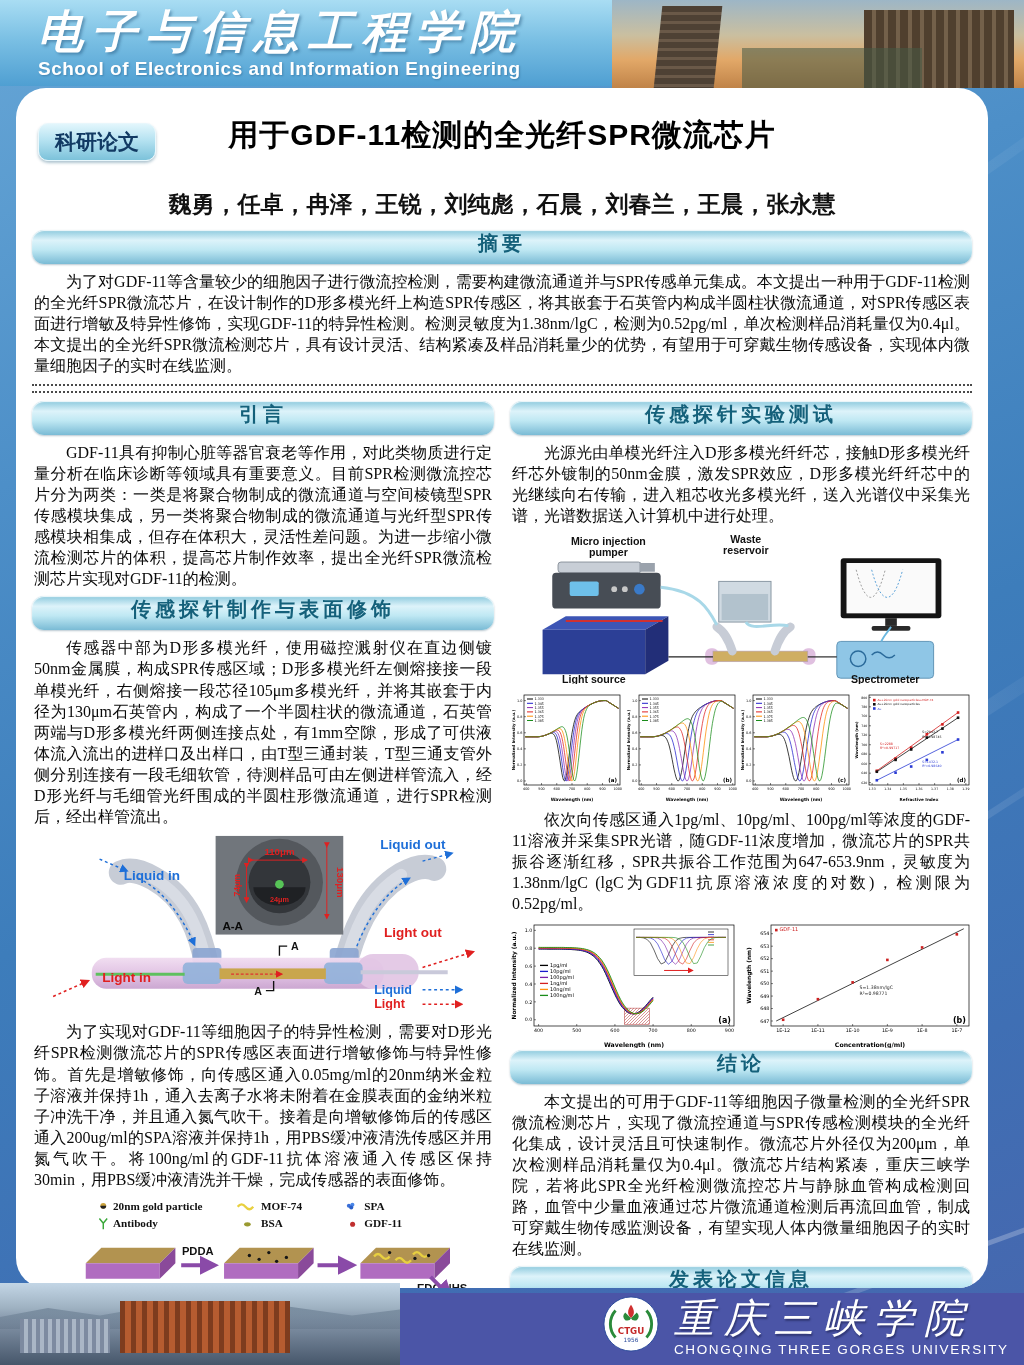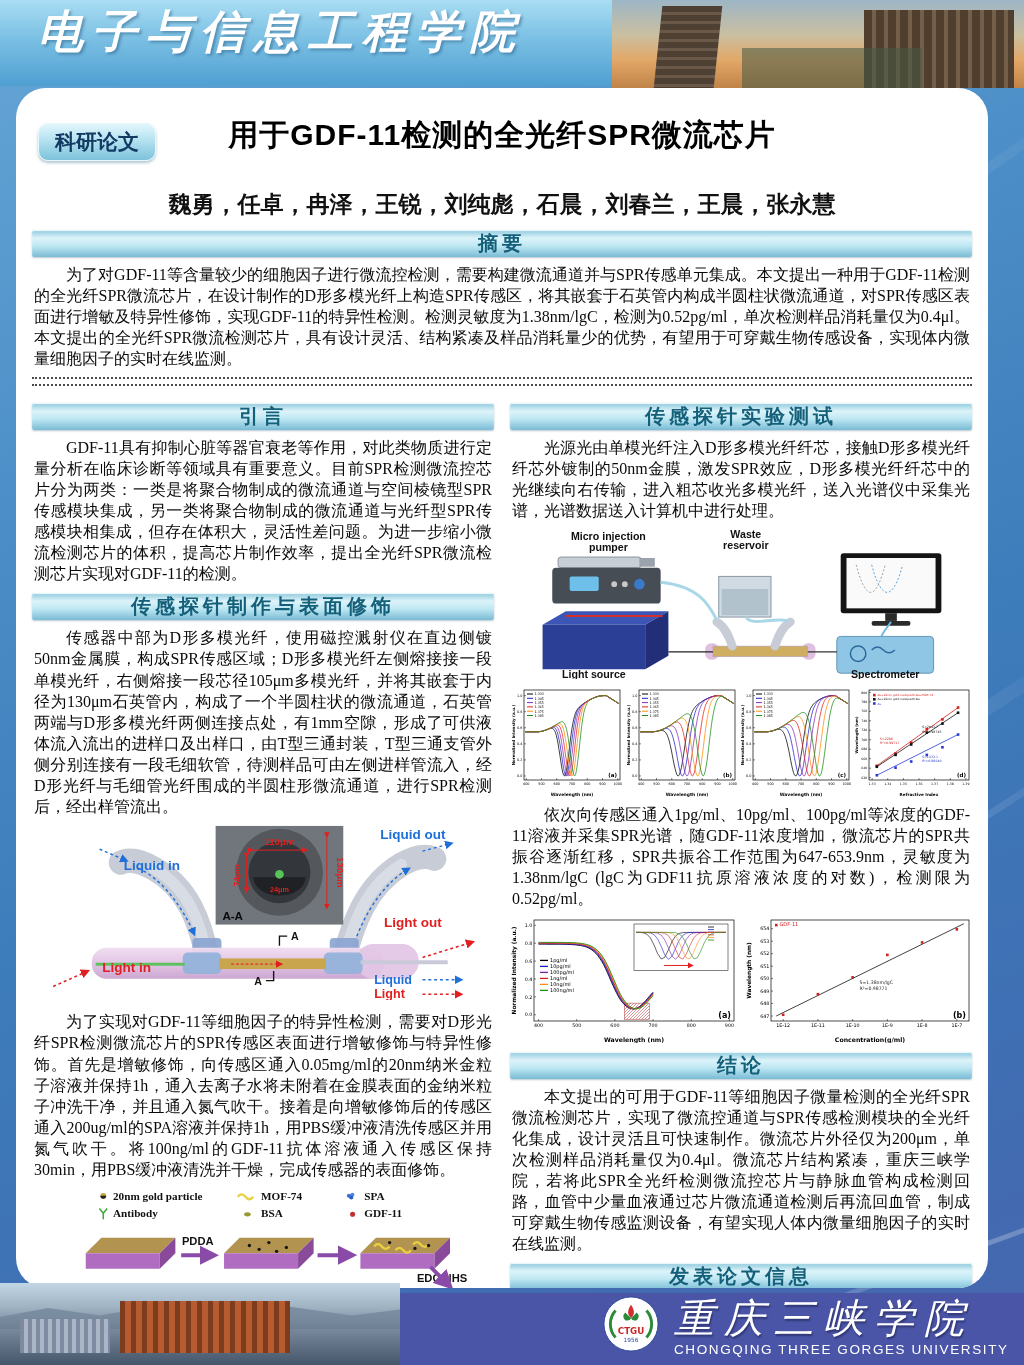--- a/index.html
+++ b/index.html
@@ -33,24 +33,24 @@
   .card{position:absolute;left:16px;top:88px;width:972px;height:1200px;background:#ffffff;
     border-radius:30px;padding:19px 16px 0;box-sizing:border-box;overflow:hidden;}
   .title-row{position:relative;height:66px;}
   .badge{position:absolute;left:6px;top:8px;padding:4px 16px;font-size:21px;font-weight:bold;color:#123a63;
     background:linear-gradient(180deg,#e2f6fc 0%,#b5e2f1 45%,#7cc2da 100%);
     border:1px solid #e8f7fc;border-radius:10px;box-shadow:0 2px 3px rgba(30,90,120,.35);}
   h1.ptitle{margin:8px 0 0;text-align:center;font-family:"Liberation Sans","DejaVu Sans",sans-serif;
     font-size:30px;font-weight:bold;color:#000;letter-spacing:1px;}
   .authors{text-align:center;font-family:"Liberation Sans","DejaVu Sans",sans-serif;
     font-size:23px;font-weight:bold;color:#111;margin:8px 0 10px;}
-  .secbar{height:27px;line-height:27px;text-align:center;font-weight:bold;font-size:20px;color:#14607a;
-    letter-spacing:4px;border-radius:2px;
+  .secbar{height:34px;line-height:27px;text-align:center;font-weight:bold;font-size:20px;color:#14607a;
+    letter-spacing:4px;border-radius:12px;
     background:linear-gradient(180deg,#8cc9dd 0%,#ddf3fa 30%,#bfe8f3 58%,#7abbd5 100%);
-    box-shadow:inset 0 1px 1px rgba(255,255,255,.9),0 1px 2px rgba(20,70,100,.3);margin-top:9px;}
+    box-shadow:inset 0 1px 1px rgba(255,255,255,.9),0 1px 2px rgba(20,70,100,.3);}
   .body-p{margin:7px 2px;font-size:16px;line-height:1.32;text-align:justify;text-indent:2em;color:#0a0a0a;}
   .dotted-sep{height:5px;margin:4px 0 8px;border-top:2px dotted #4a4a4a;border-bottom:2px dotted #4a4a4a;}
   .cols{display:flex;gap:16px;}
   .col{flex:1;min-width:0;}
   .fig{text-align:center;margin:4px 0 2px;}
   .fig svg{display:inline-block;}
   .chart-row{display:flex;justify-content:space-between;margin:4px 0 2px;}
   .flab{font-family:"Liberation Sans","DejaVu Sans",sans-serif;font-weight:bold;}
 
   
@@ -122,20 +122,21 @@
   <div class="streak s4"></div>
 
   <header class="banner">
     <div class="banner-photo">
       <div class="bld b1"></div>
       <div class="bld b2"></div>
       <div class="bld b3"></div>
     </div>
     <div class="banner-text">
       <div class="school-cn">电子与信息工程学院</div>
+      <div class="school-en">School of Electronics and Information Engineering</div>
     </div>
   </header>
 
   <main class="card">
     <div class="title-row">
       <span class="badge">科研论文</span>
       <h1 class="ptitle">用于GDF-11检测的全光纤SPR微流芯片</h1>
     </div>
     <div class="authors">魏勇，任卓，冉泽，王锐，刘纯彪，石晨，刘春兰，王晨，张永慧</div>
 

